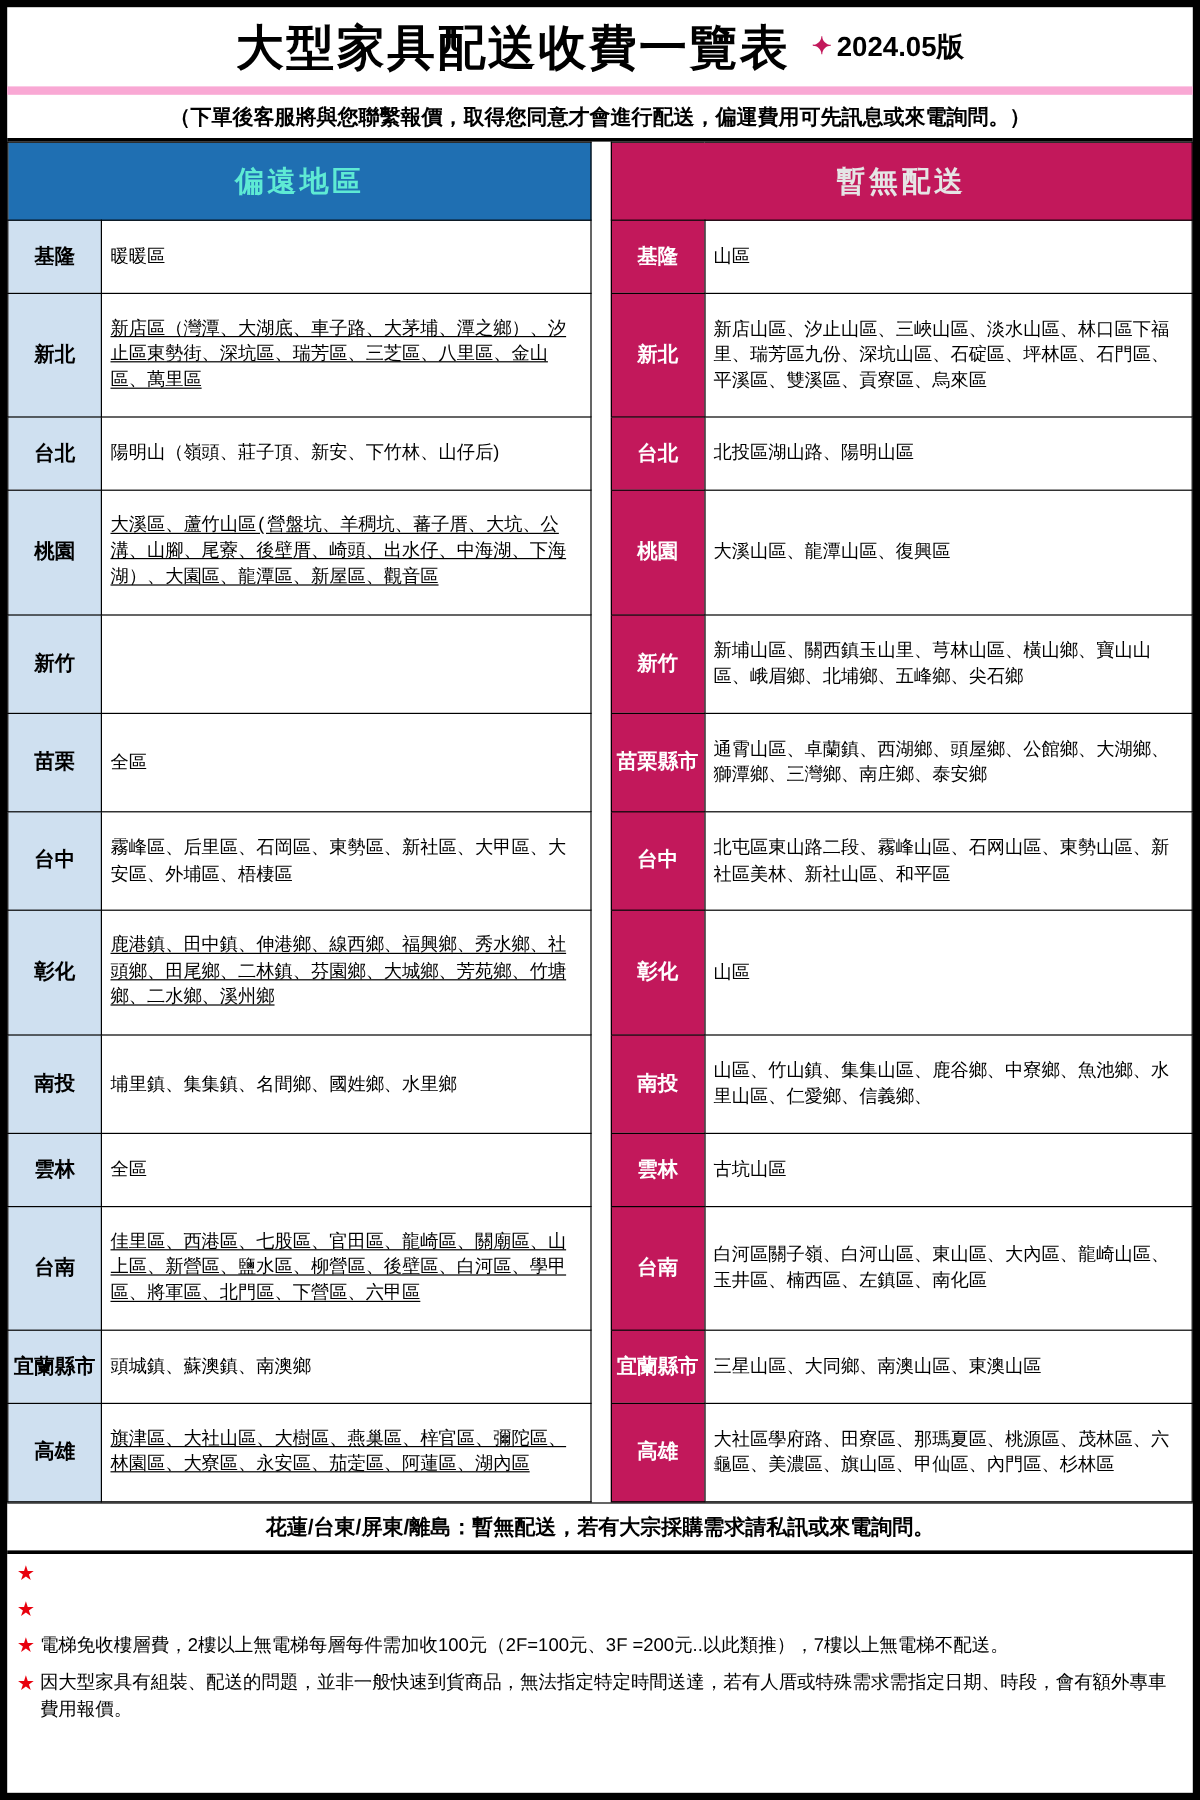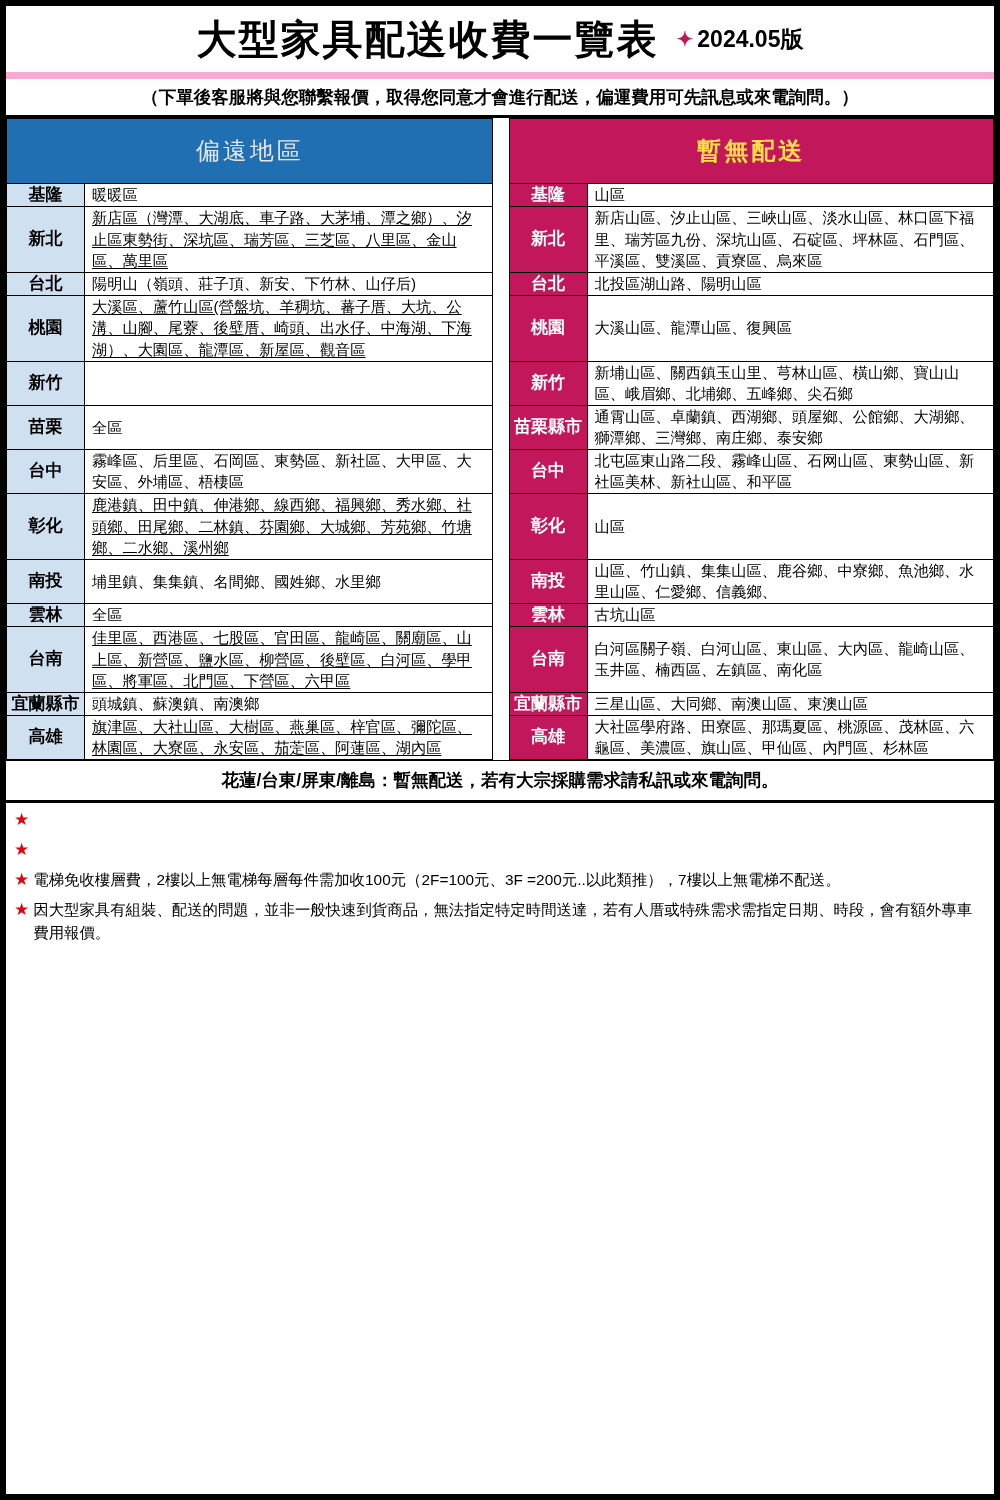--- a/index.html
+++ b/index.html
@@ -64,30 +64,30 @@
     width: 100%;
     border-collapse: collapse;
     table-layout: fixed;
   }
   table.main td, table.main th {
     border: 1px solid #000;
     vertical-align: middle;
   }
   .hdr-blue {
     background: #1f6fb2;
-    color: #e5e5e5;
+    color: #5eead4;
     font-size: 24px;
-    font-weight: normal;
+    font-weight: bold;
     text-align: center;
     height: 62px;
     letter-spacing: 3px;
   }
   .hdr-pink {
     background: #c2185b;
-    color: #fde047;
+    color: #e5e5e5;
     font-size: 24px;
     font-weight: bold;
     text-align: center;
     height: 62px;
     letter-spacing: 3px;
   }
   .lbl-blue {
     background: #cfe0f0;
     font-size: 17px;
     font-weight: bold;
@@ -100,27 +100,28 @@
     color: #fff;
     font-size: 17px;
     font-weight: bold;
     text-align: center;
     width: 78px;
     line-height: 1.18;
   }
   .cell {
     font-size: 15.2px;
     line-height: 1.42;
-    padding: 0 7px;
+    padding: 19px 7px;
     text-align: left;
     text-decoration: none;
   }
   .cell.u {
     text-decoration: underline;
     text-underline-offset: 2px;
+    font-family: Liberation Mono, monospace;
   }
   .gap {
     width: 16px;
     background: #fff;
     border-top: none !important;
     border-bottom: none !important;
     border-left: 1px solid #000 !important;
     border-right: 1px solid #000 !important;
   }
   .gap-head {

